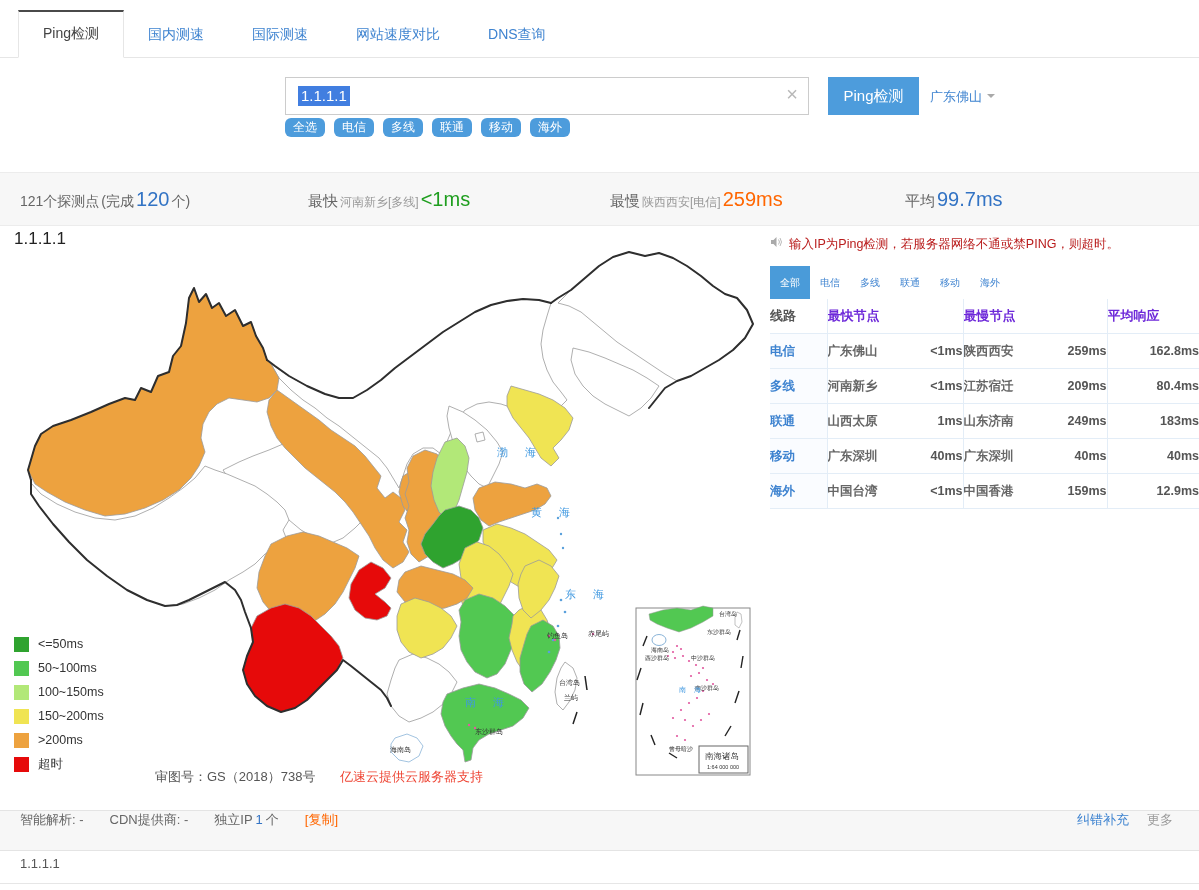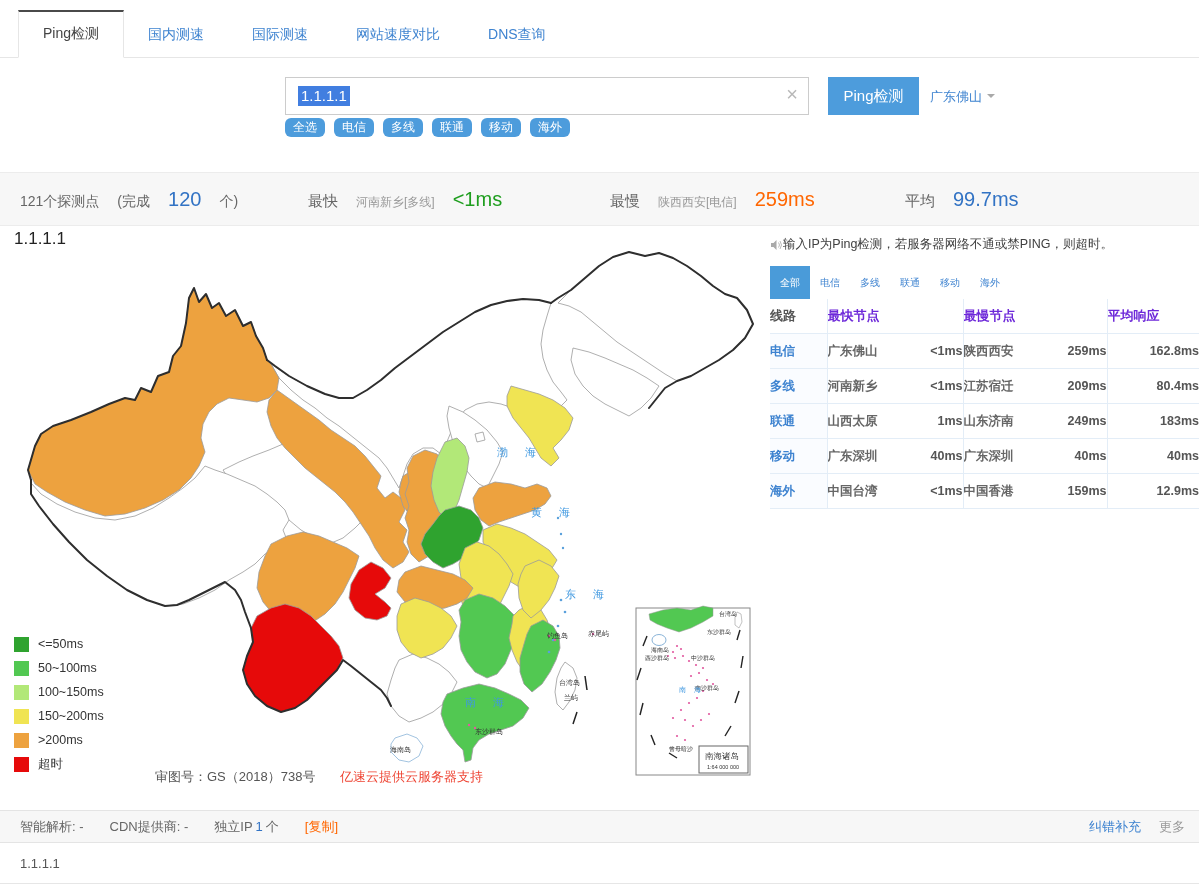--- a/index.html
+++ b/index.html
@@ -12,21 +12,21 @@
   .searchbox{position:absolute;left:285px;top:77px;width:524px;height:38px;border:1px solid #ccc;box-sizing:border-box;background:#fff}
   .sel{display:inline-block;margin:8px 0 0 12px;padding:0 3px;background:#417ee0;color:#fff;font-size:15px;line-height:20px}
   .clearx{position:absolute;right:10px;top:5px;font-size:20px;color:#b8b8b8;cursor:pointer}
   .pingbtn{position:absolute;left:828px;top:77px;width:91px;height:38px;background:#4d9cdc;color:#fff;font-size:15px;text-align:center;line-height:38px;cursor:pointer}
   .history{position:absolute;left:930px;top:88px;font-size:13px;color:#3e83d0;cursor:pointer}
   .caret{display:inline-block;width:0;height:0;border:4px solid transparent;border-top-color:#a9a9a9;margin-left:5px;vertical-align:-1px}
   .chips{position:absolute;left:285px;top:118px;display:flex;gap:9px}
   .chip{height:19px;line-height:19px;padding:0 8px;background:#4d9cdc;color:#fff;font-size:12px;border-radius:6px;cursor:pointer}
   
   .statsbar{position:absolute;top:172px;left:0;right:0;height:52px;background:#f7f7f7;border-top:1px solid #ececec;border-bottom:1px solid #ececec}
-  .stat{position:absolute;top:50%;transform:translateY(-50%);display:flex;align-items:baseline;gap:18px;white-space:nowrap}
+  .stat{position:absolute;top:50%;transform:translateY(-50%);display:flex;align-items:baseline;gap:2px;white-space:nowrap}
   .st-probes{left:20px;font-size:14px;color:#666}
   .st-fast{left:308px}.st-slow{left:610px}.st-avg{left:905px}
   .stlabel{font-size:15px;color:#666}
   .stnode{font-size:12px;color:#999}
   .bignum{font-size:20px}
   .num-blue{color:#3273c4}.num-green{color:#1f9e1f}.num-orange{color:#f60}
   
   .maptitle{position:absolute;left:14px;top:229px;font-size:17px;color:#222}
   svg.map{position:absolute;left:13px;top:248px}
   .prov{stroke:#9a9a9a;stroke-width:.8;stroke-linejoin:round}
@@ -35,34 +35,34 @@
   .isl{fill:#333;font-size:7px}
   .ins{fill:#333;font-size:6px}
   .ins-b{fill:#3f98e0;font-size:7px;letter-spacing:3px}
   .legend{position:absolute;left:14px;top:632px}
   .lrow{display:flex;align-items:center;height:24px;gap:9px;font-size:12.5px;color:#333}
   .sw{width:15px;height:15px;display:inline-block}
   .credit1{position:absolute;left:155px;top:768px;font-size:13px;color:#555}
   .credit2{position:absolute;left:340px;top:768px;font-size:13px;color:#e43;cursor:pointer}
   
   .panel{position:absolute;left:770px;top:225px;width:429px}
-  .notice{display:flex;align-items:center;color:#404040;font-size:12.5px;margin:11px 0 13px;white-space:nowrap}
+  .notice{display:flex;gap:6px;align-items:flex-start;color:#b91c1c;font-size:12.5px;margin:11px 0 13px;white-space:nowrap}
   .ptabs{display:flex;height:33px}
   .ptab{width:40px;text-align:center;line-height:33px;font-size:10px;color:#3e83d0;cursor:pointer}
   .ptab.active{background:#4a9bd9;color:#fff}
   .pt{width:429px;border-collapse:collapse;table-layout:fixed}
   .pt th,.pt td{height:34px;border-bottom:1px solid #e3edf7;padding:0;font-weight:bold;white-space:nowrap;overflow:hidden}
   .pt th{color:#6d28d9;font-size:13px;text-align:left}
   .cl{padding-left:16px;color:#3e83d0;font-size:12.5px;background:#fafcff;border-right:1px solid #e3edf7}
   .nd{padding-left:10px;color:#666;font-size:12.5px}
   .vl{text-align:right;padding-right:10px;color:#555;font-size:12.5px}
   .sepL{border-left:1px solid #e3edf7}
   .thr{text-align:right;padding-right:10px}
   
-  .footbar{position:absolute;left:0;right:0;top:810px;height:33px;background:#f7f7f7;border-top:1px solid #e4e4e4;border-bottom:1px solid #e4e4e4;display:flex;align-items:center;font-size:13px;color:#666;padding:0 14px 0 20px;box-sizing:border-box}
+  .footbar{position:absolute;left:0;right:0;top:810px;height:41px;background:#f7f7f7;border-top:1px solid #e4e4e4;border-bottom:1px solid #e4e4e4;display:flex;align-items:flex-start;font-size:13px;color:#666;padding:0 26px 0 20px;box-sizing:border-box}
   .fitem{margin-right:26px}
   .fb-num{color:#3273c4;margin:0 3px}
   .fb-copy{color:#f60;cursor:pointer}
   .fb-right{margin-left:auto;color:#3e83d0;cursor:pointer}
   .fb-more{margin-left:18px;color:#999;cursor:pointer}
   .resultrow{position:absolute;left:0;right:0;top:844px;height:40px;border-bottom:1px solid #e6e6e6;font-size:13px;color:#555;display:flex;align-items:center;padding-left:20px;box-sizing:border-box}
 </style>
 </head>
 <body>
 

